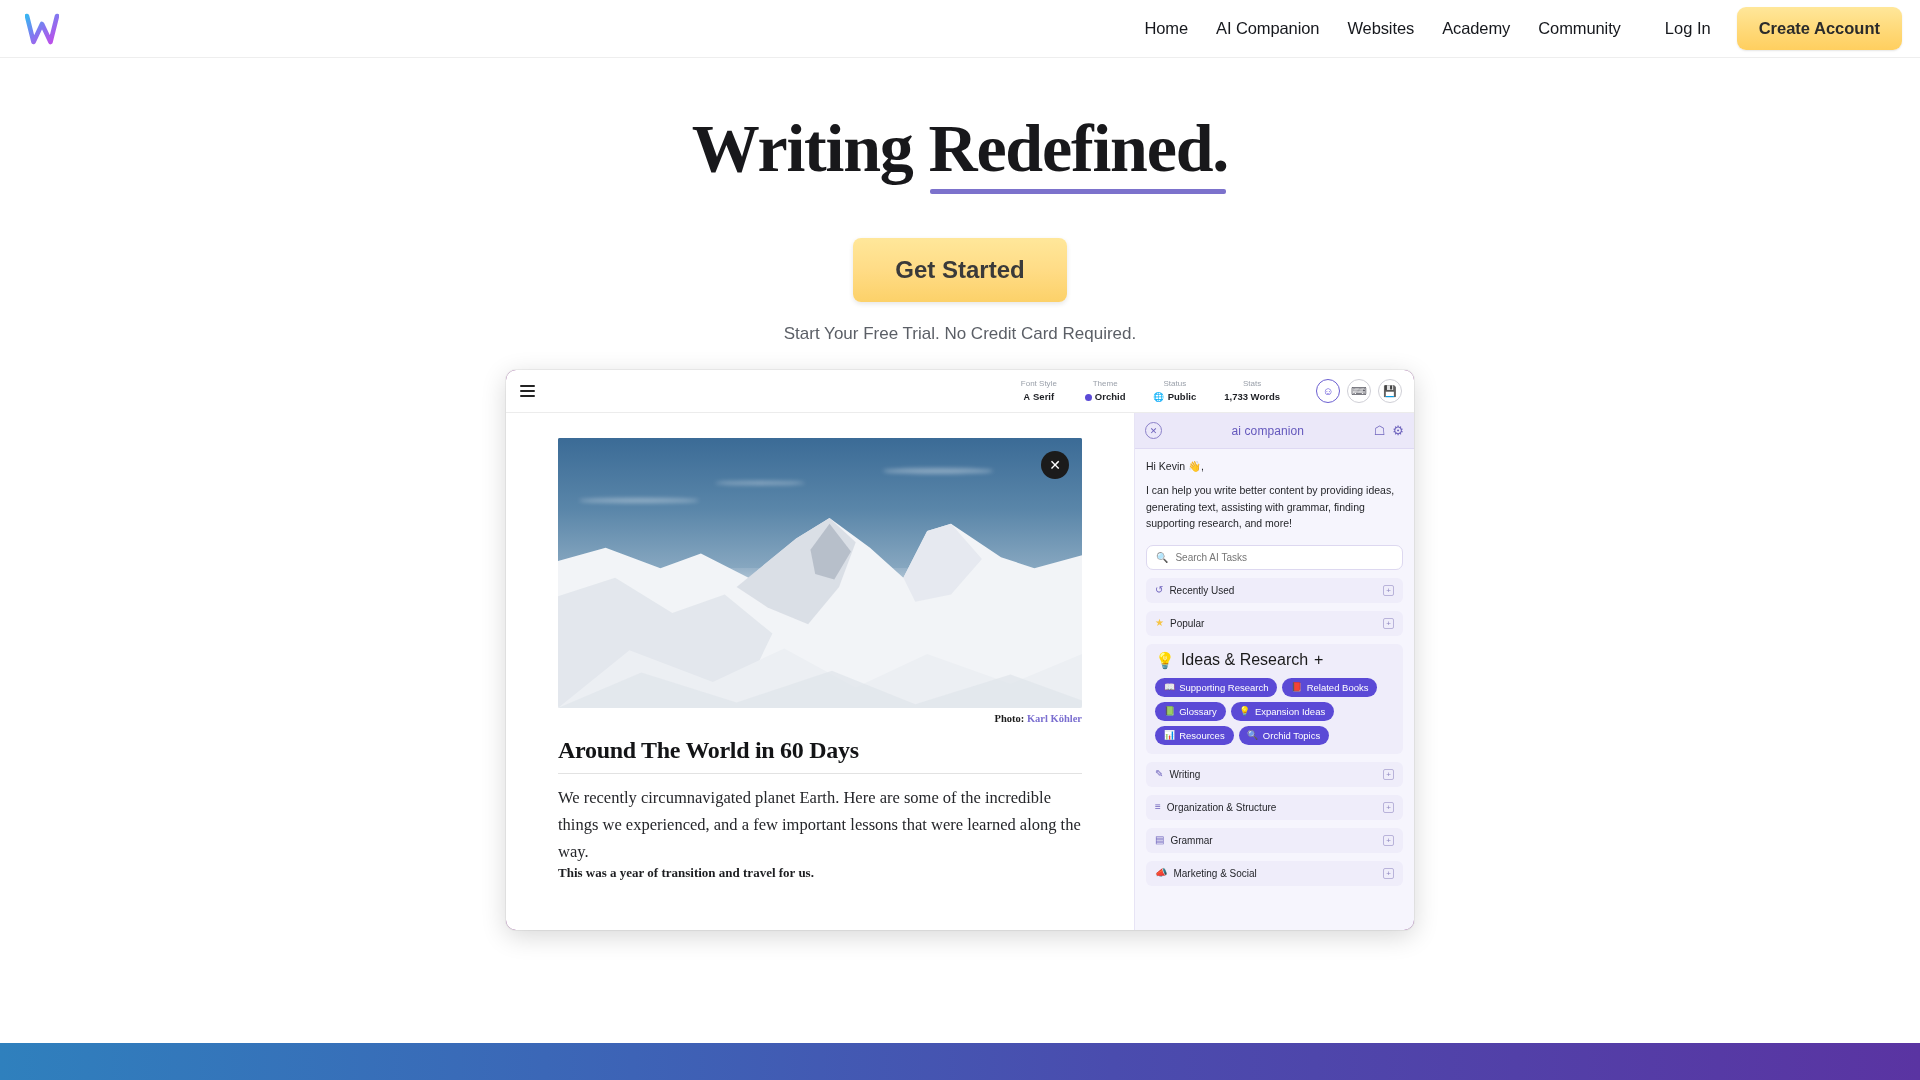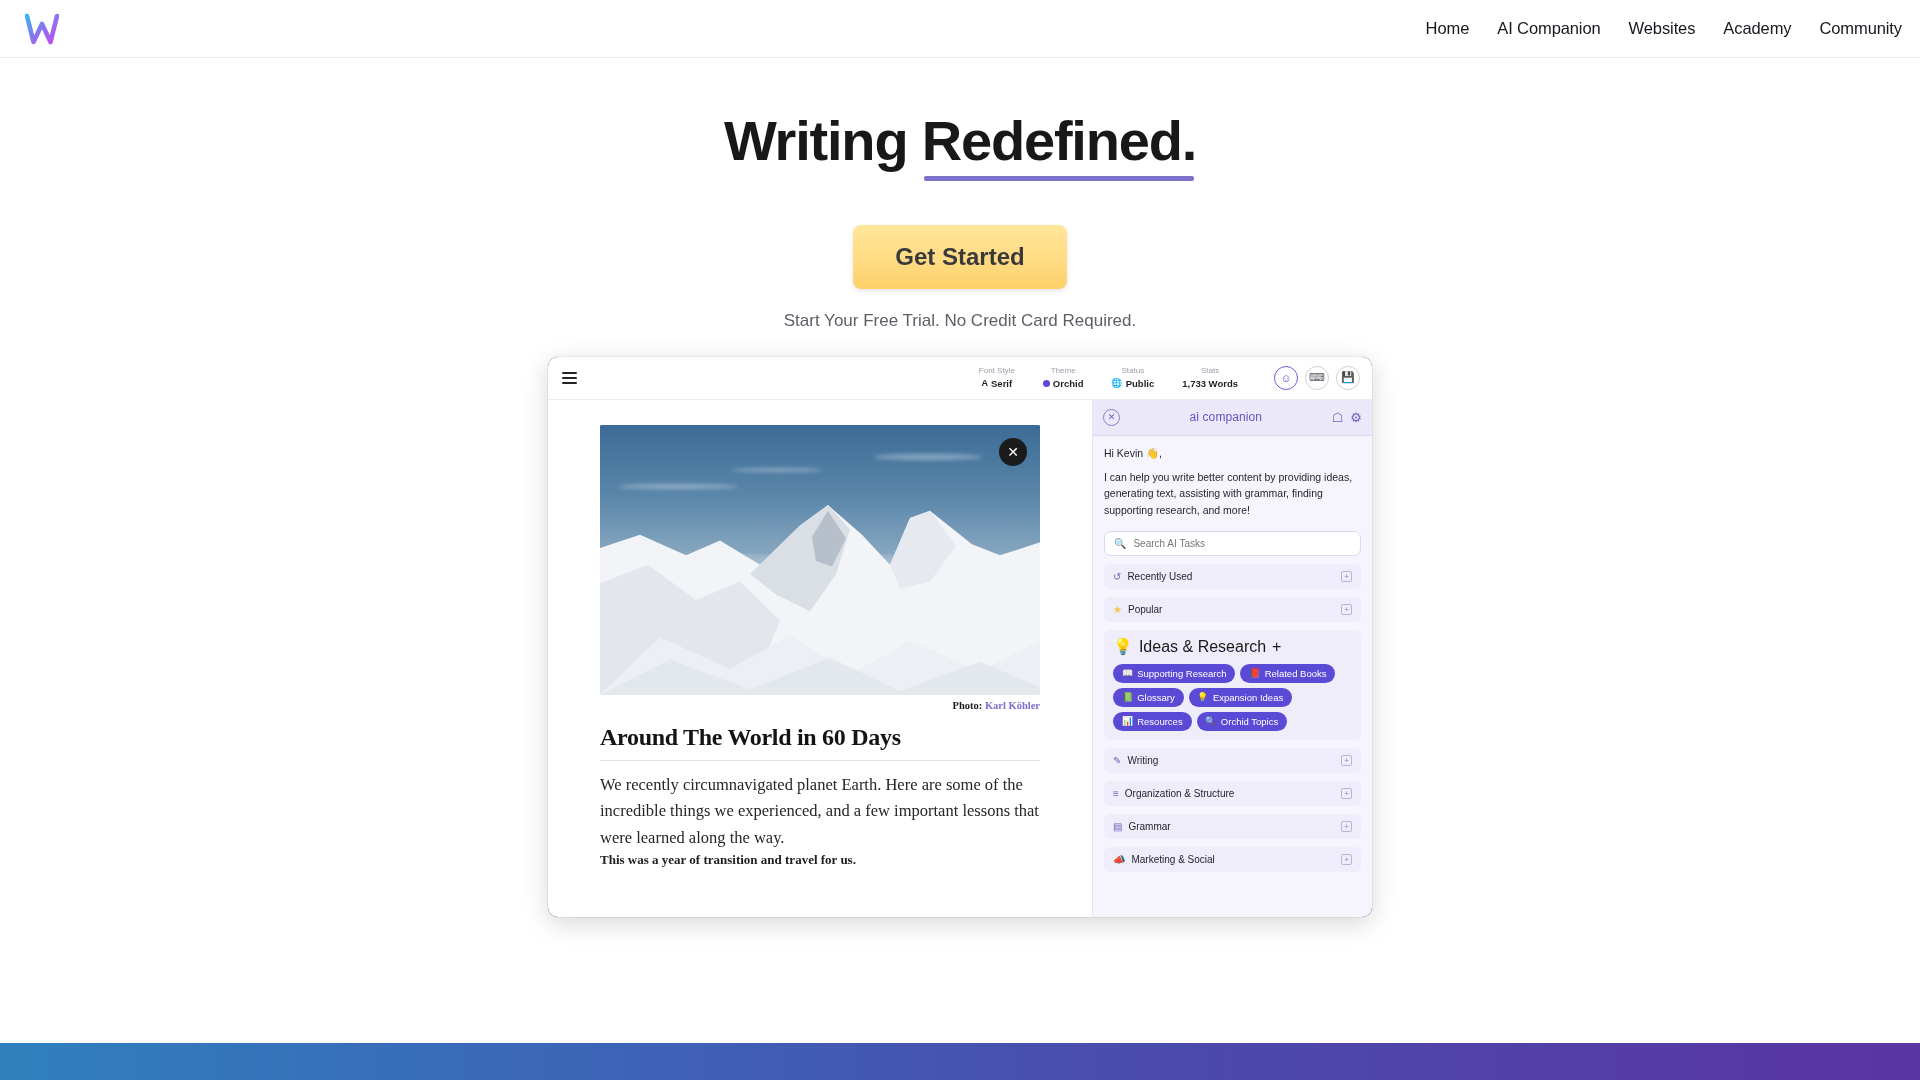--- a/index.html
+++ b/index.html
@@ -36,23 +36,23 @@
     background:linear-gradient(180deg,#ffe79a 0%, #ffd978 55%, #ffcf5f 100%);
     border:none; border-radius:9px; padding:12px 22px;
     cursor:pointer; white-space:nowrap;
     box-shadow:0 1px 2px rgba(0,0,0,.10);
     font-family:"Liberation Sans", sans-serif;
   }
 
   
   .hero { text-align:center; padding-top:52px; }
   .hero h1 {
-    font-family:Liberation Sans, sans-serif;
+    font-family:Liberation Serif, serif;
     font-weight:bold;
-    font-size:56px;
+    font-size:68px;
     letter-spacing:-1.2px;
     color:#18181b;
     line-height:1.12;
   }
   .hl { position:relative; display:inline-block; }
   .hl::after {
     content:""; position:absolute; left:2px; right:2px; bottom:-8px;
     height:5px; background:#7c72cc; border-radius:2px;
   }
   .hero p.sub {
@@ -68,21 +68,21 @@
     background:linear-gradient(180deg,#ffe79a 0%, #ffdc86 50%, #fcd169 100%);
     border:none; border-radius:8px;
     padding:18px 42px; cursor:pointer;
     box-shadow:0 2px 5px rgba(0,0,0,.10);
     font-family:"Liberation Sans", sans-serif;
   }
   .trial-note { margin-top:22px; font-size:17px; color:#5b5f66; }
 
   
   .shot {
-    width:824px; height:560px;
+    width:908px; height:560px;
     margin:26px auto 0;
     background:#701a75;
     border-radius:10px;
     box-shadow:0 6px 26px rgba(0,0,0,.16), 0 0 0 1px rgba(0,0,0,.05);
     overflow:hidden;
     display:flex; flex-direction:column;
     position:relative;
   }
   .app-toolbar {
     height:43px; flex:0 0 43px;
@@ -241,20 +241,24 @@
       <path d="M2 3 L8.5 29 L17 11 L25.5 29 L32 3" fill="none" stroke="url(#wg)" stroke-width="4.6" stroke-linecap="round" stroke-linejoin="round"></path>
     </svg>
   </div>
   <div class="nav-spacer"></div>
   <div class="nav-links">
     <a class="nav-link">Home</a>
     <a class="nav-link">AI Companion</a>
     <a class="nav-link">Websites</a>
     <a class="nav-link">Academy</a>
     <a class="nav-link">Community</a>
+  </div>
+  <div class="nav-right">
+    <span class="login-link">Log In</span>
+    <button class="cta-btn">Create Account</button>
   </div>
 </div>
 
 <div class="hero">
   <h1><span>Writing </span><span class="hl">Redefined.</span></h1>
   <div class="get-started-wrap">
     <button class="get-started">Get Started</button>
   </div>
   <div class="trial-note">Start Your Free Trial. No Credit Card Required.</div>
 </div>

